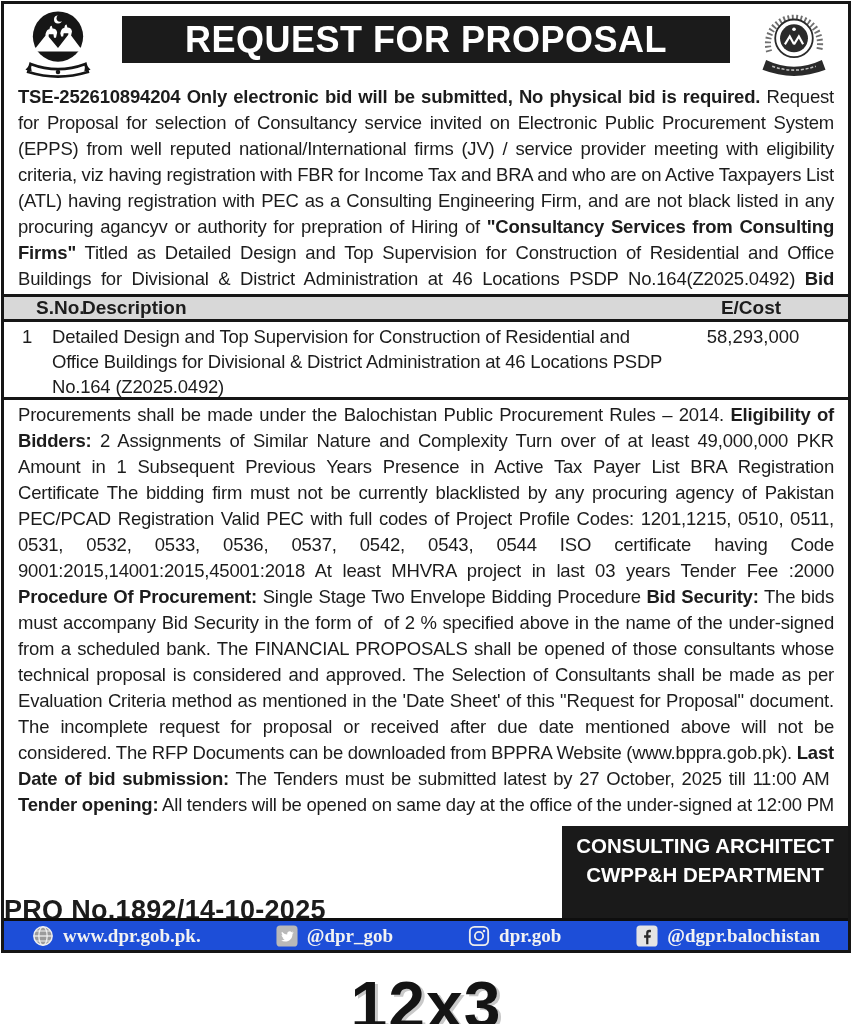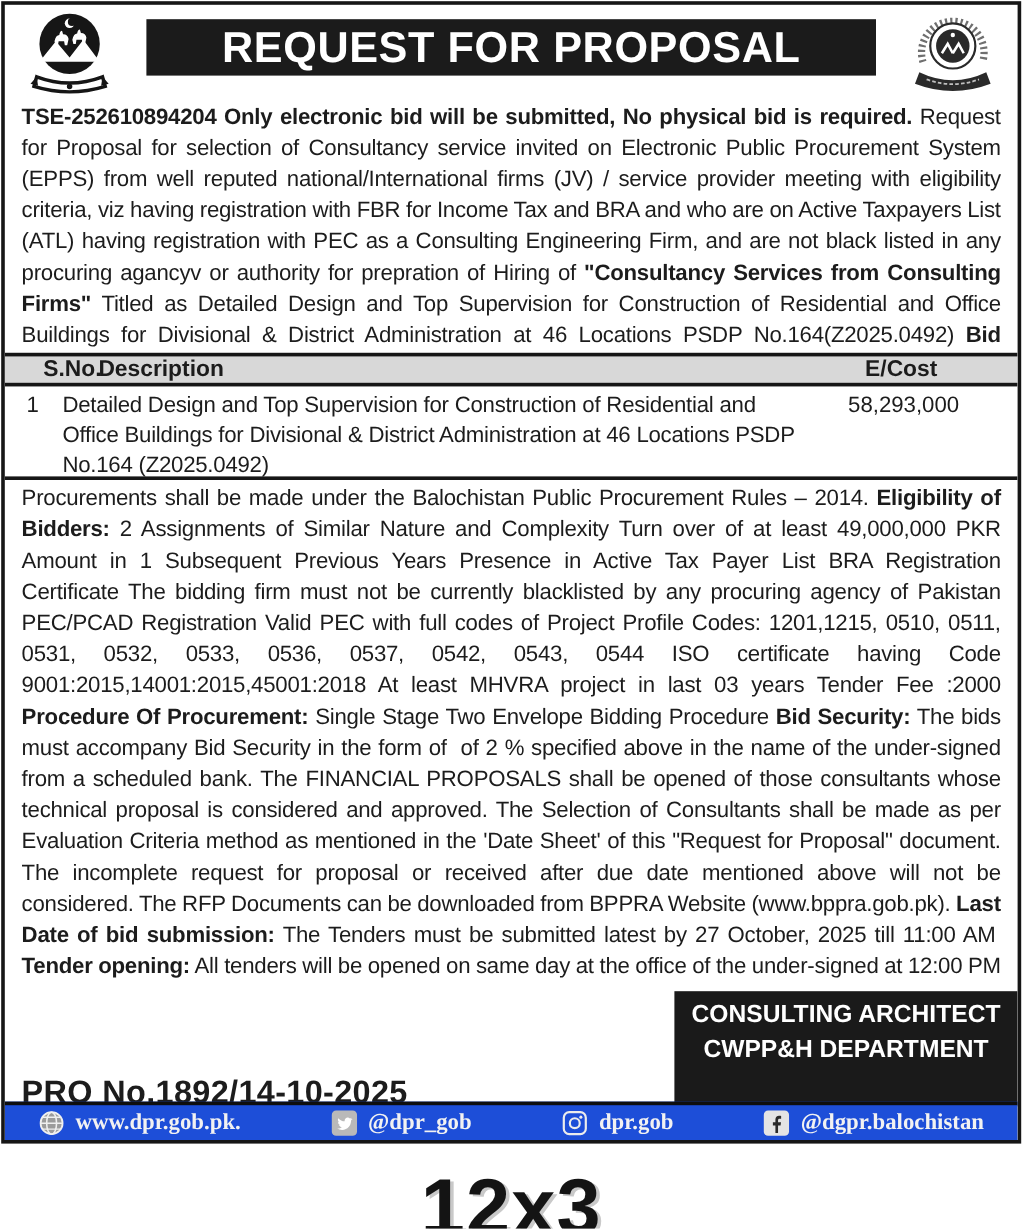--- a/index.html
+++ b/index.html
@@ -51,21 +51,21 @@
   .trow .c-cost { text-align:center; }
 
   
   .bottom { position:relative; height:106px;text-decoration:underline; }
   .sig {
     position:absolute; top:6px; right:0; width:286px; height:96px;
     background:#1a1a1a; color:#fff; text-align:center;
     font-weight:bold; font-size:20.5px; line-height:29px; padding-top:5px;
   }
   .prq {
-    position:absolute; left:14px; bottom:0;
+    position:absolute; left:0; bottom:0;
     font-weight:bold; font-size:27px; letter-spacing:0.3px; white-space:nowrap;
   }
 
   
   .social {
     position:absolute; left:0; right:0; bottom:0; height:32px;
     background:#1d4ed8; border-top:3px solid #0e0e0e;
     display:flex; align-items:center; justify-content:space-between;
     padding:0 28px;
     font-family:"Liberation Serif", serif; font-weight:bold; font-size:19px;

